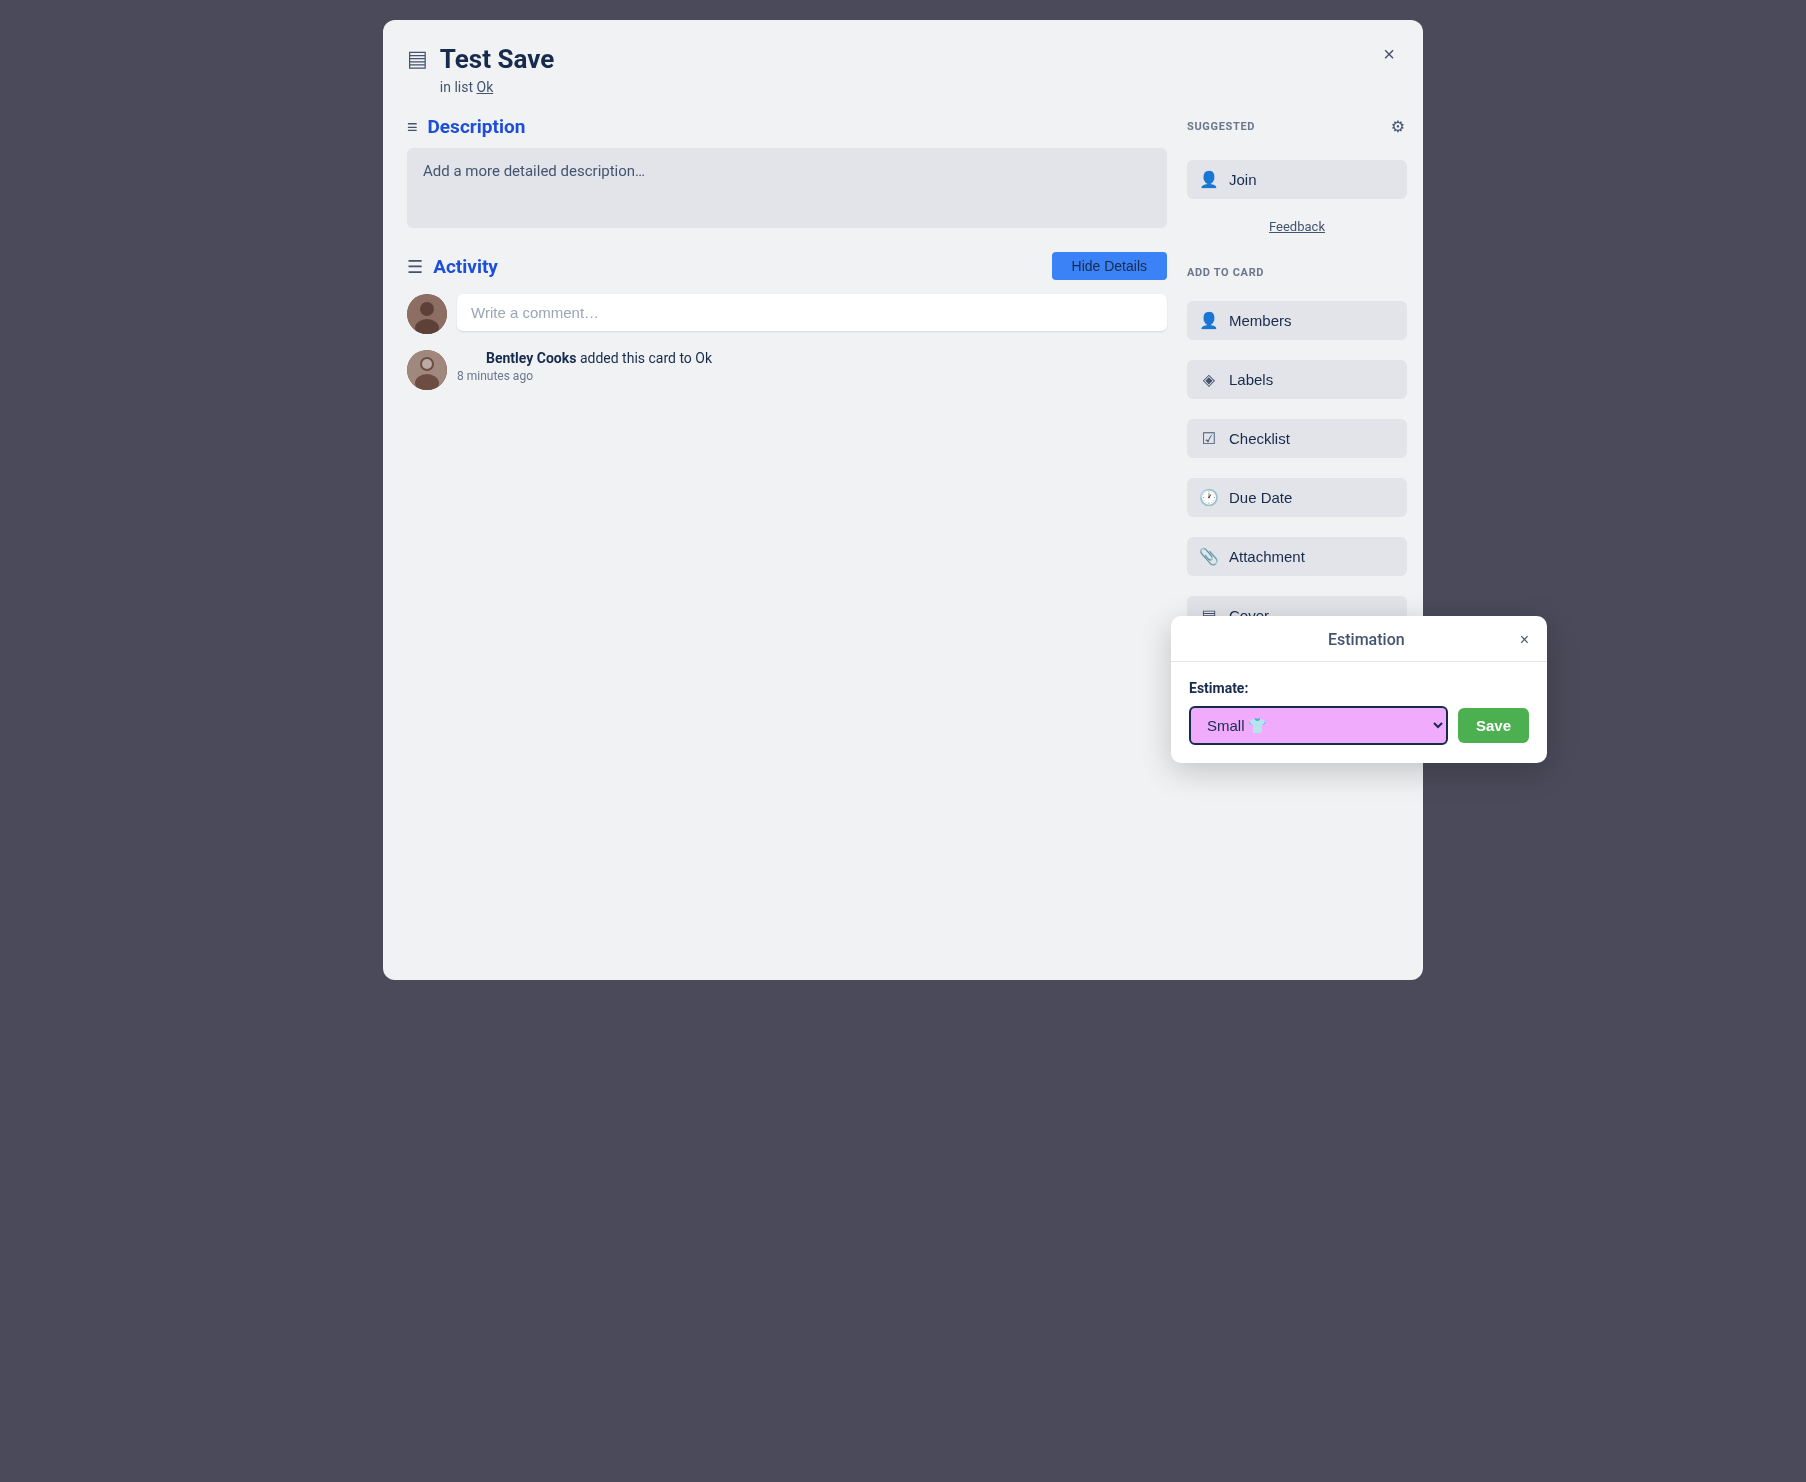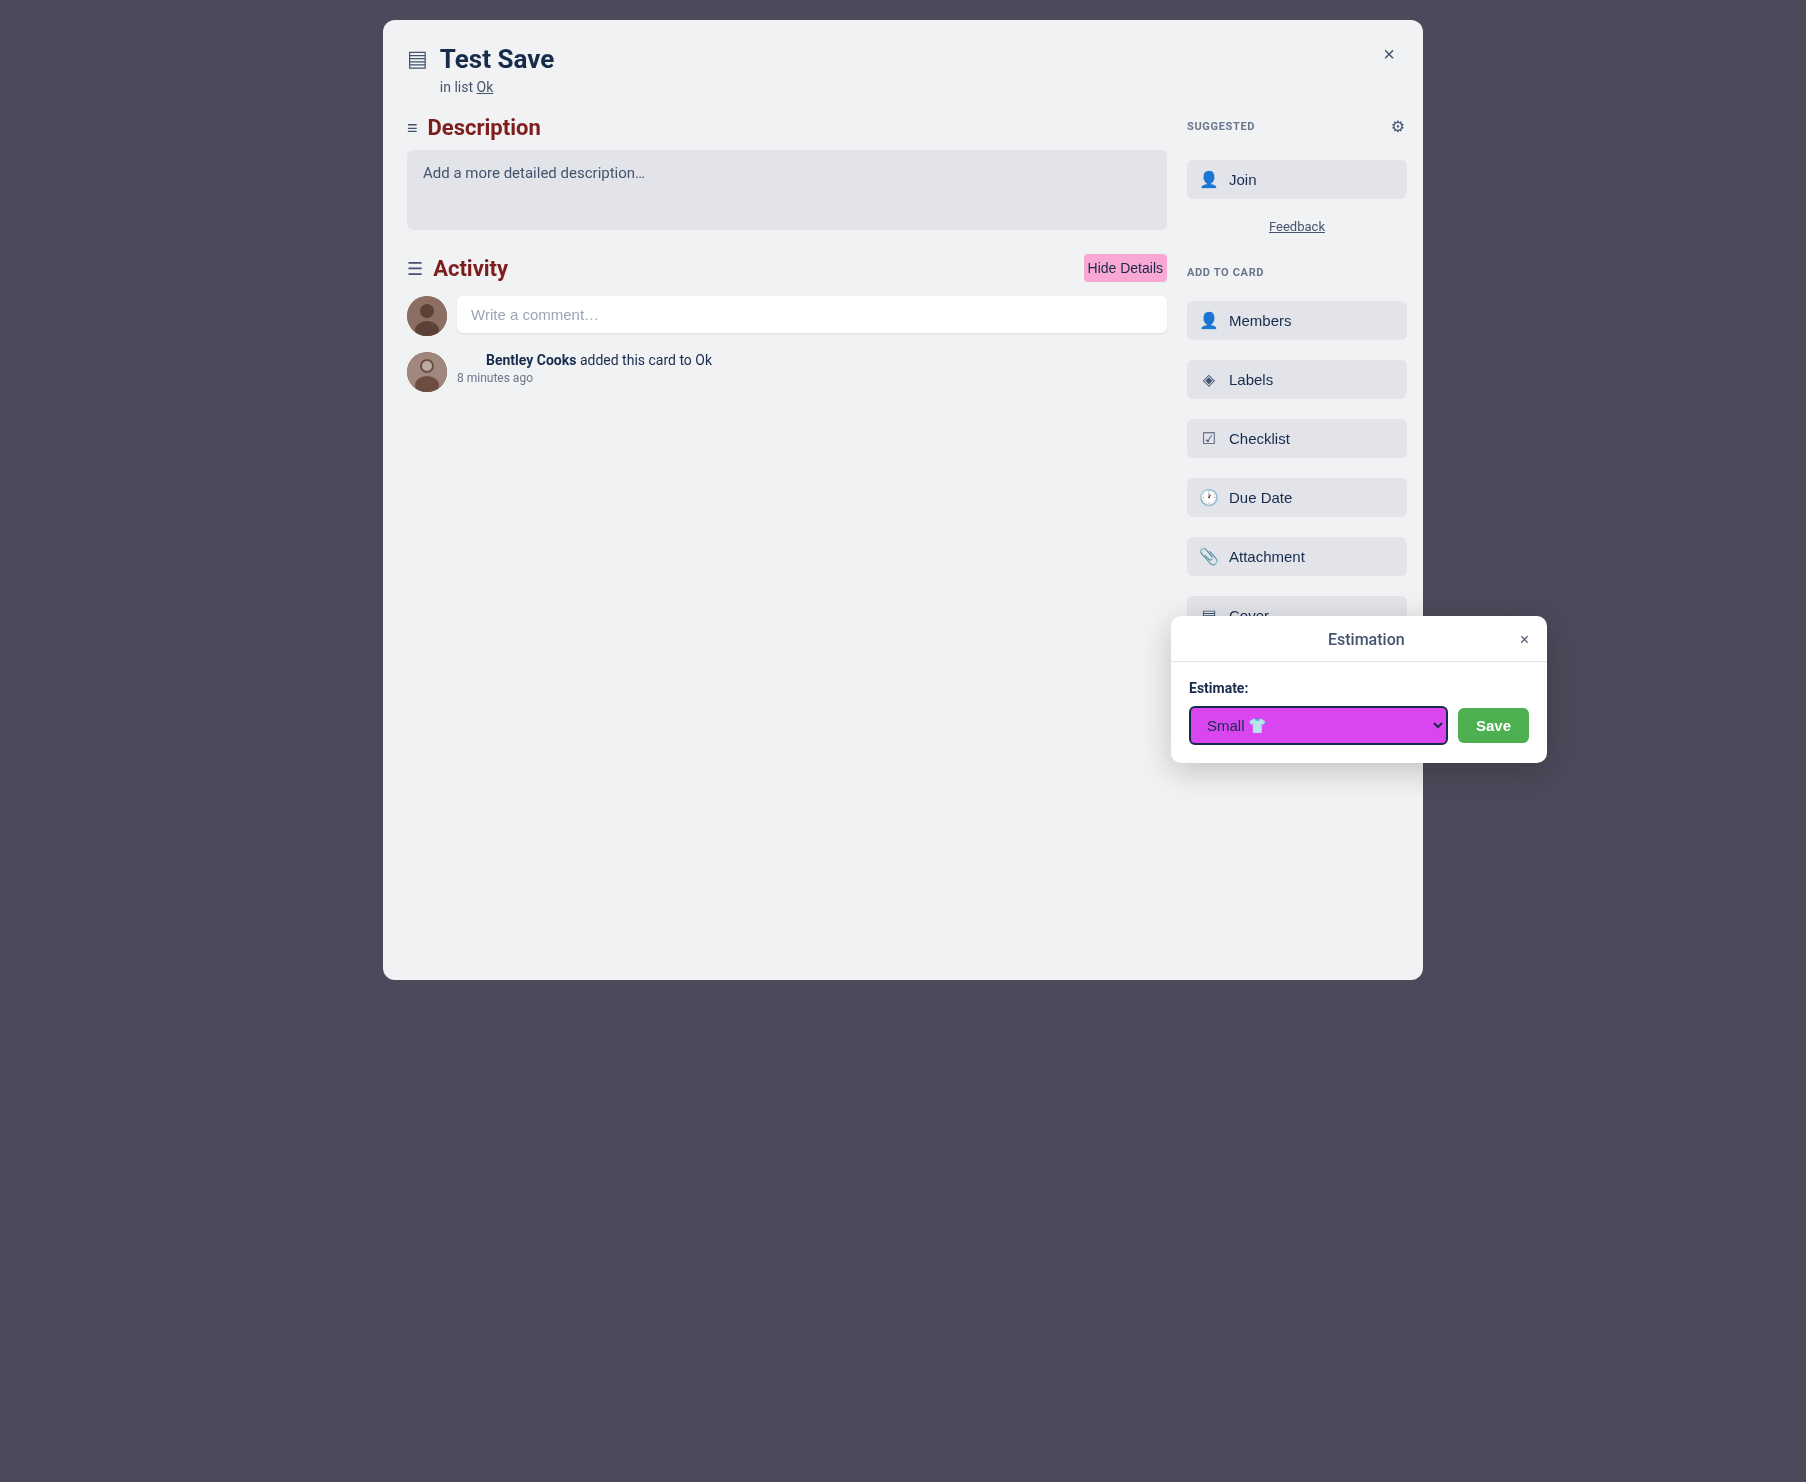--- a/index.html
+++ b/index.html
@@ -105,23 +105,23 @@
       gap: 10px;
       margin-bottom: 10px;
     }
 
     .section-icon {
       font-size: 18px;
       color: #44546f;
     }
 
     .section-title {
-      font-size: 22px;
-      font-weight: 700;
-      color: #7f1d1d;
+      font-size: 19px;
+      font-weight: 700;
+      color: #1d4ed8;
     }
 
     .description-area {
       background: #e2e4e9;
       border-radius: 6px;
       padding: 14px 16px;
       min-height: 80px;
       cursor: pointer;
       color: #44546f;
       font-size: 15px;
@@ -136,24 +136,24 @@
       margin-bottom: 14px;
     }
 
     .activity-header-left {
       display: flex;
       align-items: center;
       gap: 10px;
     }
 
     .hide-details-btn {
-      background: #f9a8d4;
+      background: #3b82f6;
       border: none;
       border-radius: 4px;
-      padding: 6px 4px;
+      padding: 6px 20px;
       font-size: 14px;
       cursor: pointer;
       color: #172b4d;
     }
 
     .comment-row {
       display: flex;
       align-items: flex-start;
       gap: 10px;
       margin-bottom: 16px;
@@ -328,21 +328,21 @@
       align-items: center;
     }
 
     .size-select {
       flex: 1;
       padding: 8px 12px;
       border: 2px solid #172b4d;
       border-radius: 6px;
       font-size: 15px;
       color: #172b4d;
-      background: #d946ef;
+      background: #f0abfc;
       cursor: pointer;
       appearance: auto;
     }
 
     .save-btn {
       background: #4caf50;
       color: #fff;
       border: none;
       border-radius: 6px;
       padding: 9px 18px;

